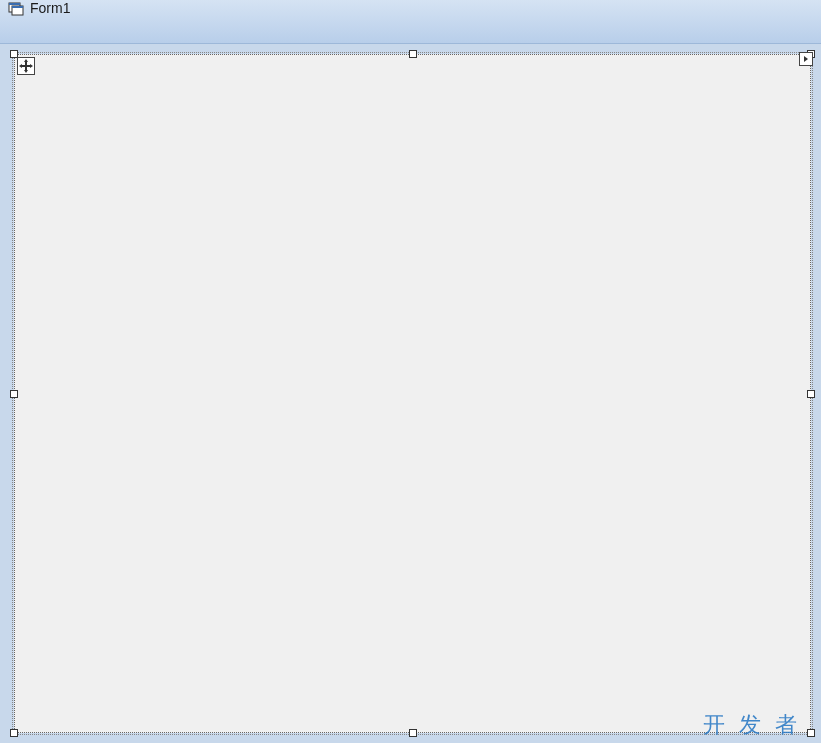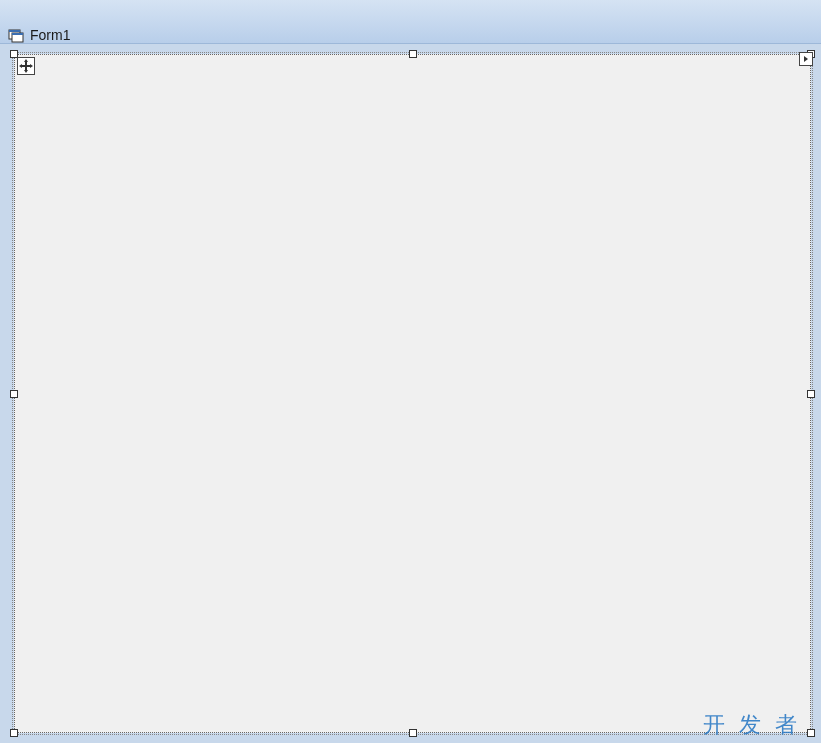--- a/index.html
+++ b/index.html
@@ -18,21 +18,21 @@
     .window {
       width: 821px;
       height: 743px;
       position: relative;
     }
     .titlebar {
       height: 44px;
       background: linear-gradient(to bottom, #d5e3f3 0%, #b8ceea 100%);
       border-bottom: 1px solid #9db8d9;
       display: flex;
-      align-items: flex-end;
+      align-items: flex-start;
       padding: 0 8px;
     }
     .window-icon {
       width: 16px;
       height: 16px;
       margin-right: 6px;
       position: relative;
     }
     .window-icon svg {
       width: 16px;

